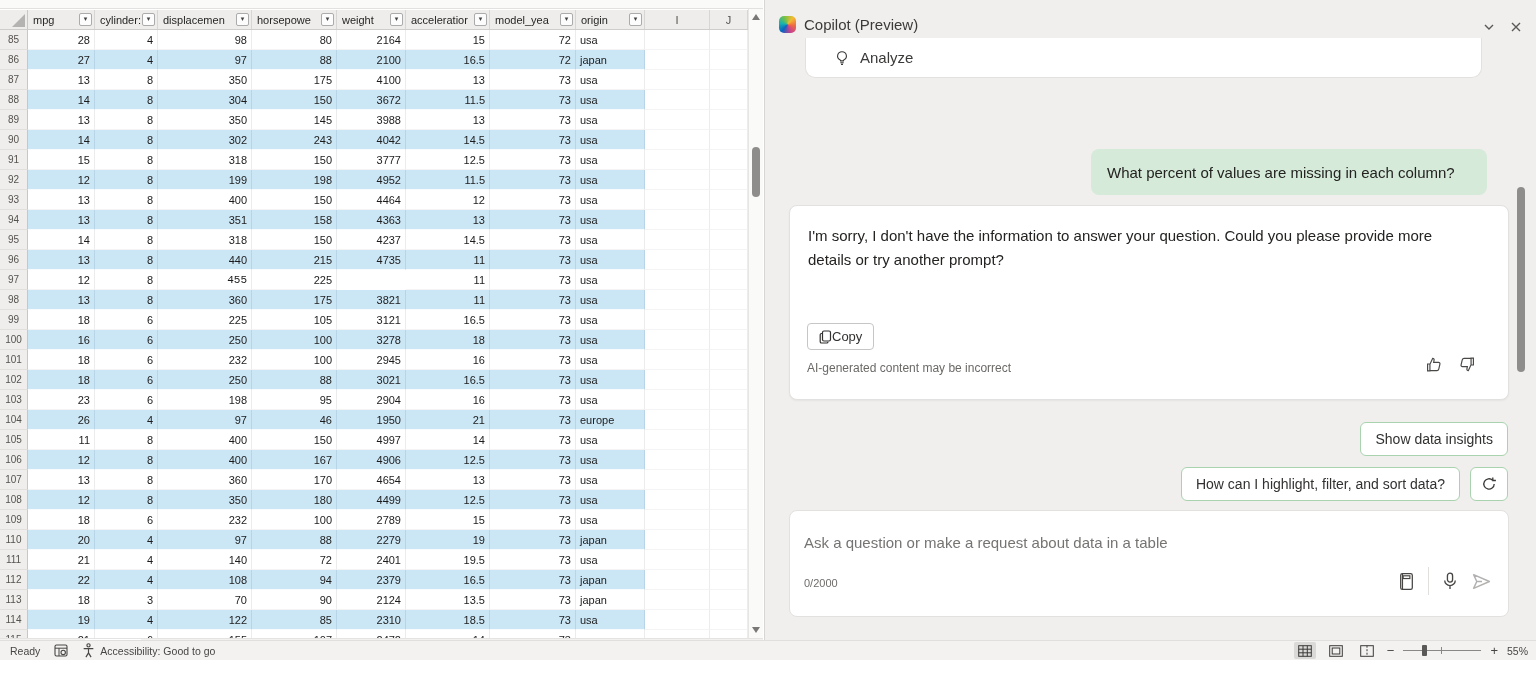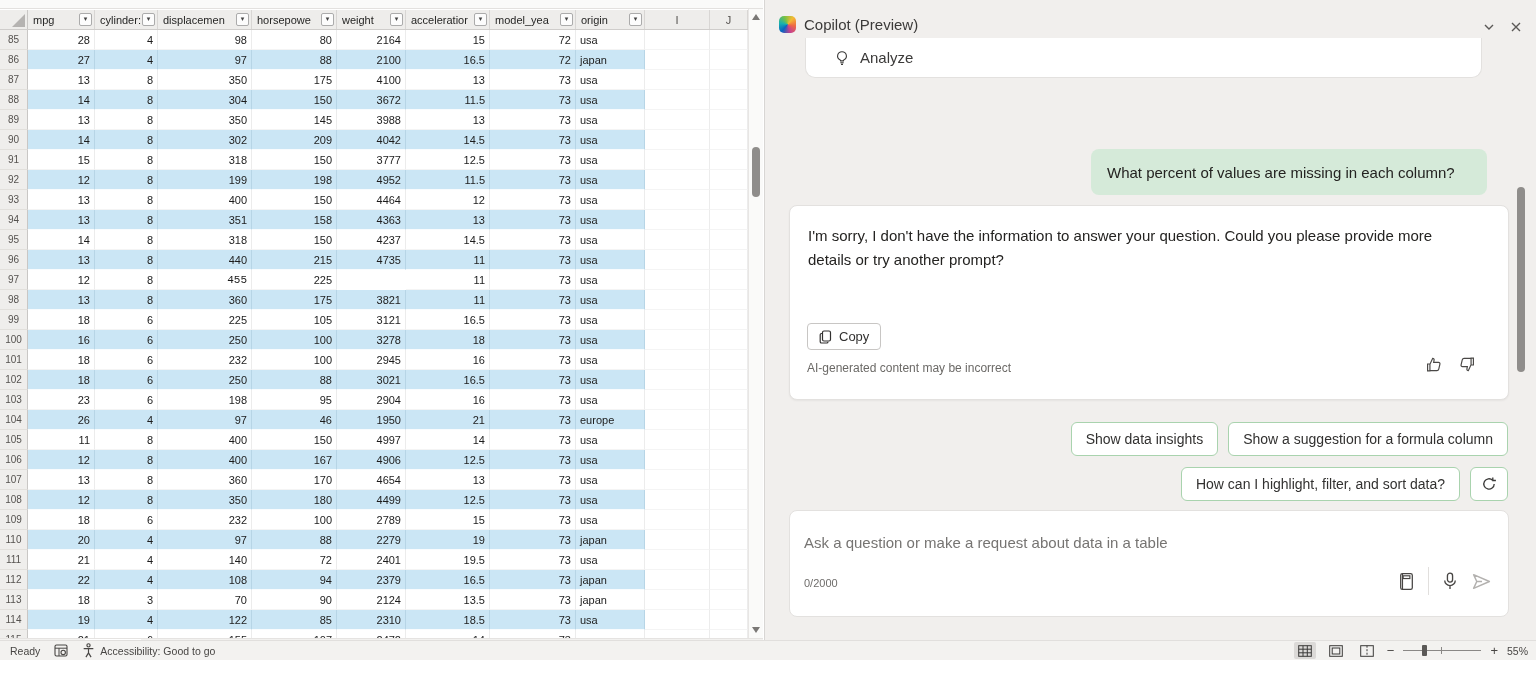--- a/index.html
+++ b/index.html
@@ -57,21 +57,21 @@
   .cp-title{font-size:15px;color:#3b3a39;}
   .cp-hicon{position:absolute;top:20px;width:14px;height:14px;cursor:pointer;}
   .card{background:#fff;border:1px solid #e3e1df;box-sizing:border-box;}
   .analyze-card{position:absolute;left:40px;top:38px;width:677px;height:40px;border-top:none;border-radius:0 0 10px 10px;display:flex;align-items:center;padding-left:28px;gap:10px;cursor:pointer;}
   .analyze-card span{font-size:15px;color:#3b3a39;}
   .bubble{position:absolute;left:326px;top:149px;width:396px;height:46px;background:#d5ead9;border-radius:8px;display:flex;align-items:center;padding:0 16px;box-sizing:border-box;}
   .bubble span{font-size:15px;color:#242321;}
   .cp-scrollthumb{position:absolute;left:752px;top:187px;width:8px;height:185px;background:#8f8d8b;border-radius:4px;cursor:pointer;}
   .resp-card{position:absolute;left:24px;top:205px;width:720px;height:195px;border-radius:8px;box-shadow:0 1px 2px rgba(0,0,0,0.05);}
   .resp-text{position:absolute;left:18px;top:18px;width:668px;font-size:15px;line-height:24px;color:#242321;}
-  .copy-btn{position:absolute;left:17px;top:117px;height:27px;display:flex;align-items:center;gap:7px;padding:0 11px;border:1px solid #c8c6c4;border-radius:4px;background:#fff;cursor:pointer;box-sizing:border-box;}
+  .copy-btn{position:absolute;left:17px;top:117px;height:27px;display:flex;align-items:center;gap:0;padding:0 11px;border:1px solid #c8c6c4;border-radius:4px;background:#fff;cursor:pointer;box-sizing:border-box;}
   .copy-btn span{font-size:13px;color:#323130;}
   .disclaimer{position:absolute;left:17px;top:155px;font-size:12px;color:#6b6966;}
   .thumbs{position:absolute;right:33px;top:150px;display:flex;gap:15px;}
   .thumbs svg{cursor:pointer;}
   .chips-row{position:absolute;right:28px;display:flex;gap:10px;}
   .chips-r1{top:422px;}
   .chips-r2{top:467px;}
   .chip{height:34px;display:flex;align-items:center;padding:0 14px;background:#fff;border:1px solid #a9d3ae;border-radius:6px;font-size:14px;color:#323130;cursor:pointer;box-sizing:border-box;white-space:nowrap;}
   .chip.square{width:38px;padding:0;justify-content:center;}
   .input-card{position:absolute;left:24px;top:510px;width:720px;height:107px;border-radius:8px;}
@@ -191,21 +191,21 @@
           <div class="cell" style="width: 86px;">73</div>
           <div class="cell tl" style="width: 69px;">usa</div>
           <div class="cell" style="width: 65px;"></div>
           <div class="cell" style="width: 38px;"></div>
         </div>
         <div class="srow">
           <div class="rn">90</div>
           <div class="cell band" style="width: 67px;">14</div>
           <div class="cell band" style="width: 63px;">8</div>
           <div class="cell band" style="width: 94px;">302</div>
-          <div class="cell band" style="width: 85px;">209</div>
+          <div class="cell band" style="width: 85px;">243</div>
           <div class="cell band" style="width: 69px;">4042</div>
           <div class="cell band" style="width: 84px;">14.5</div>
           <div class="cell band" style="width: 86px;">73</div>
           <div class="cell band tl" style="width: 69px;">usa</div>
           <div class="cell" style="width: 65px;"></div>
           <div class="cell" style="width: 38px;"></div>
         </div>
         <div class="srow">
           <div class="rn">91</div>
           <div class="cell" style="width: 67px;">15</div>
@@ -596,21 +596,20 @@
         <svg width="17" height="17" viewBox="0 0 16 16">
             <g transform="rotate(180 8 8)">
               <path d="M1.5 7.5h2.2v6.5H1.5z M3.7 13.3V7.8l2.6-5.6c.9 0 1.5.8 1.3 1.7L7.2 6h4.6c.9 0 1.5.8 1.3 1.7l-1.1 4.6c-.2.8-.9 1.4-1.7 1.4H3.7z" fill="none" stroke="#4a4846" stroke-width="1.1"></path>
             </g>
           </svg>
       </div>
     </div>
 
     <div class="chips-row chips-r1">
       <div class="chip">Show data insights</div>
-      <div class="chip">Show a suggestion for a formula column</div>
     </div>
     <div class="chips-row chips-r2">
       <div class="chip">How can I highlight, filter, and sort data?</div>
       <div class="chip square">
         <svg width="16" height="16" viewBox="0 0 16 16">
             <path d="M13.2 8a5.2 5.2 0 1 1-1.6-3.8" fill="none" stroke="#3b3a39" stroke-width="1.3"></path>
             <path d="M11.8 1.4v3.1h3.1" fill="none" stroke="#3b3a39" stroke-width="1.3"></path>
           </svg>
       </div>
     </div>

